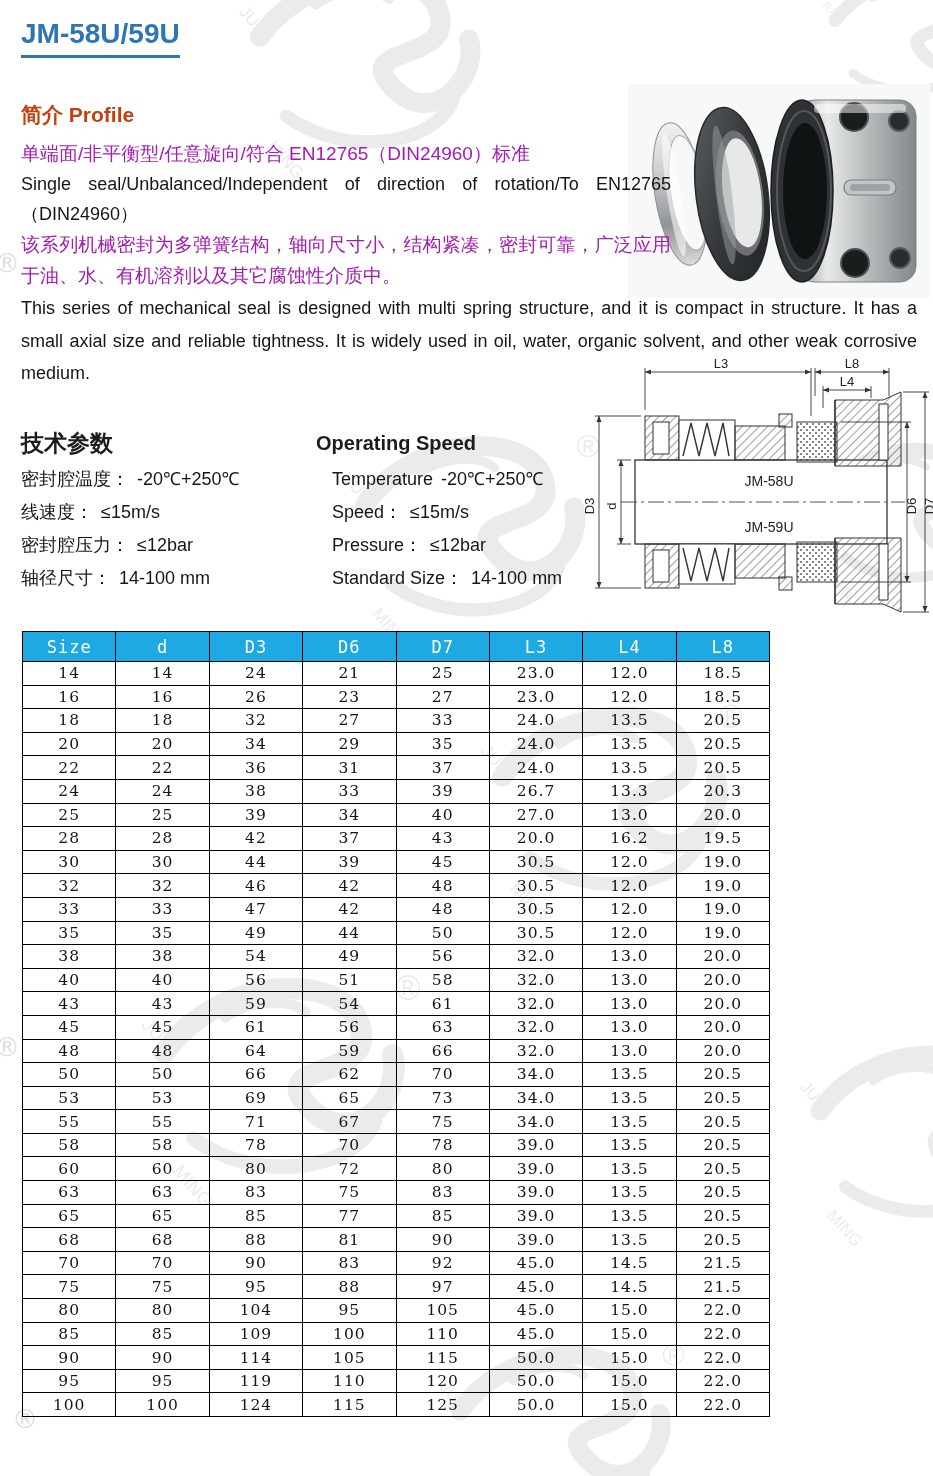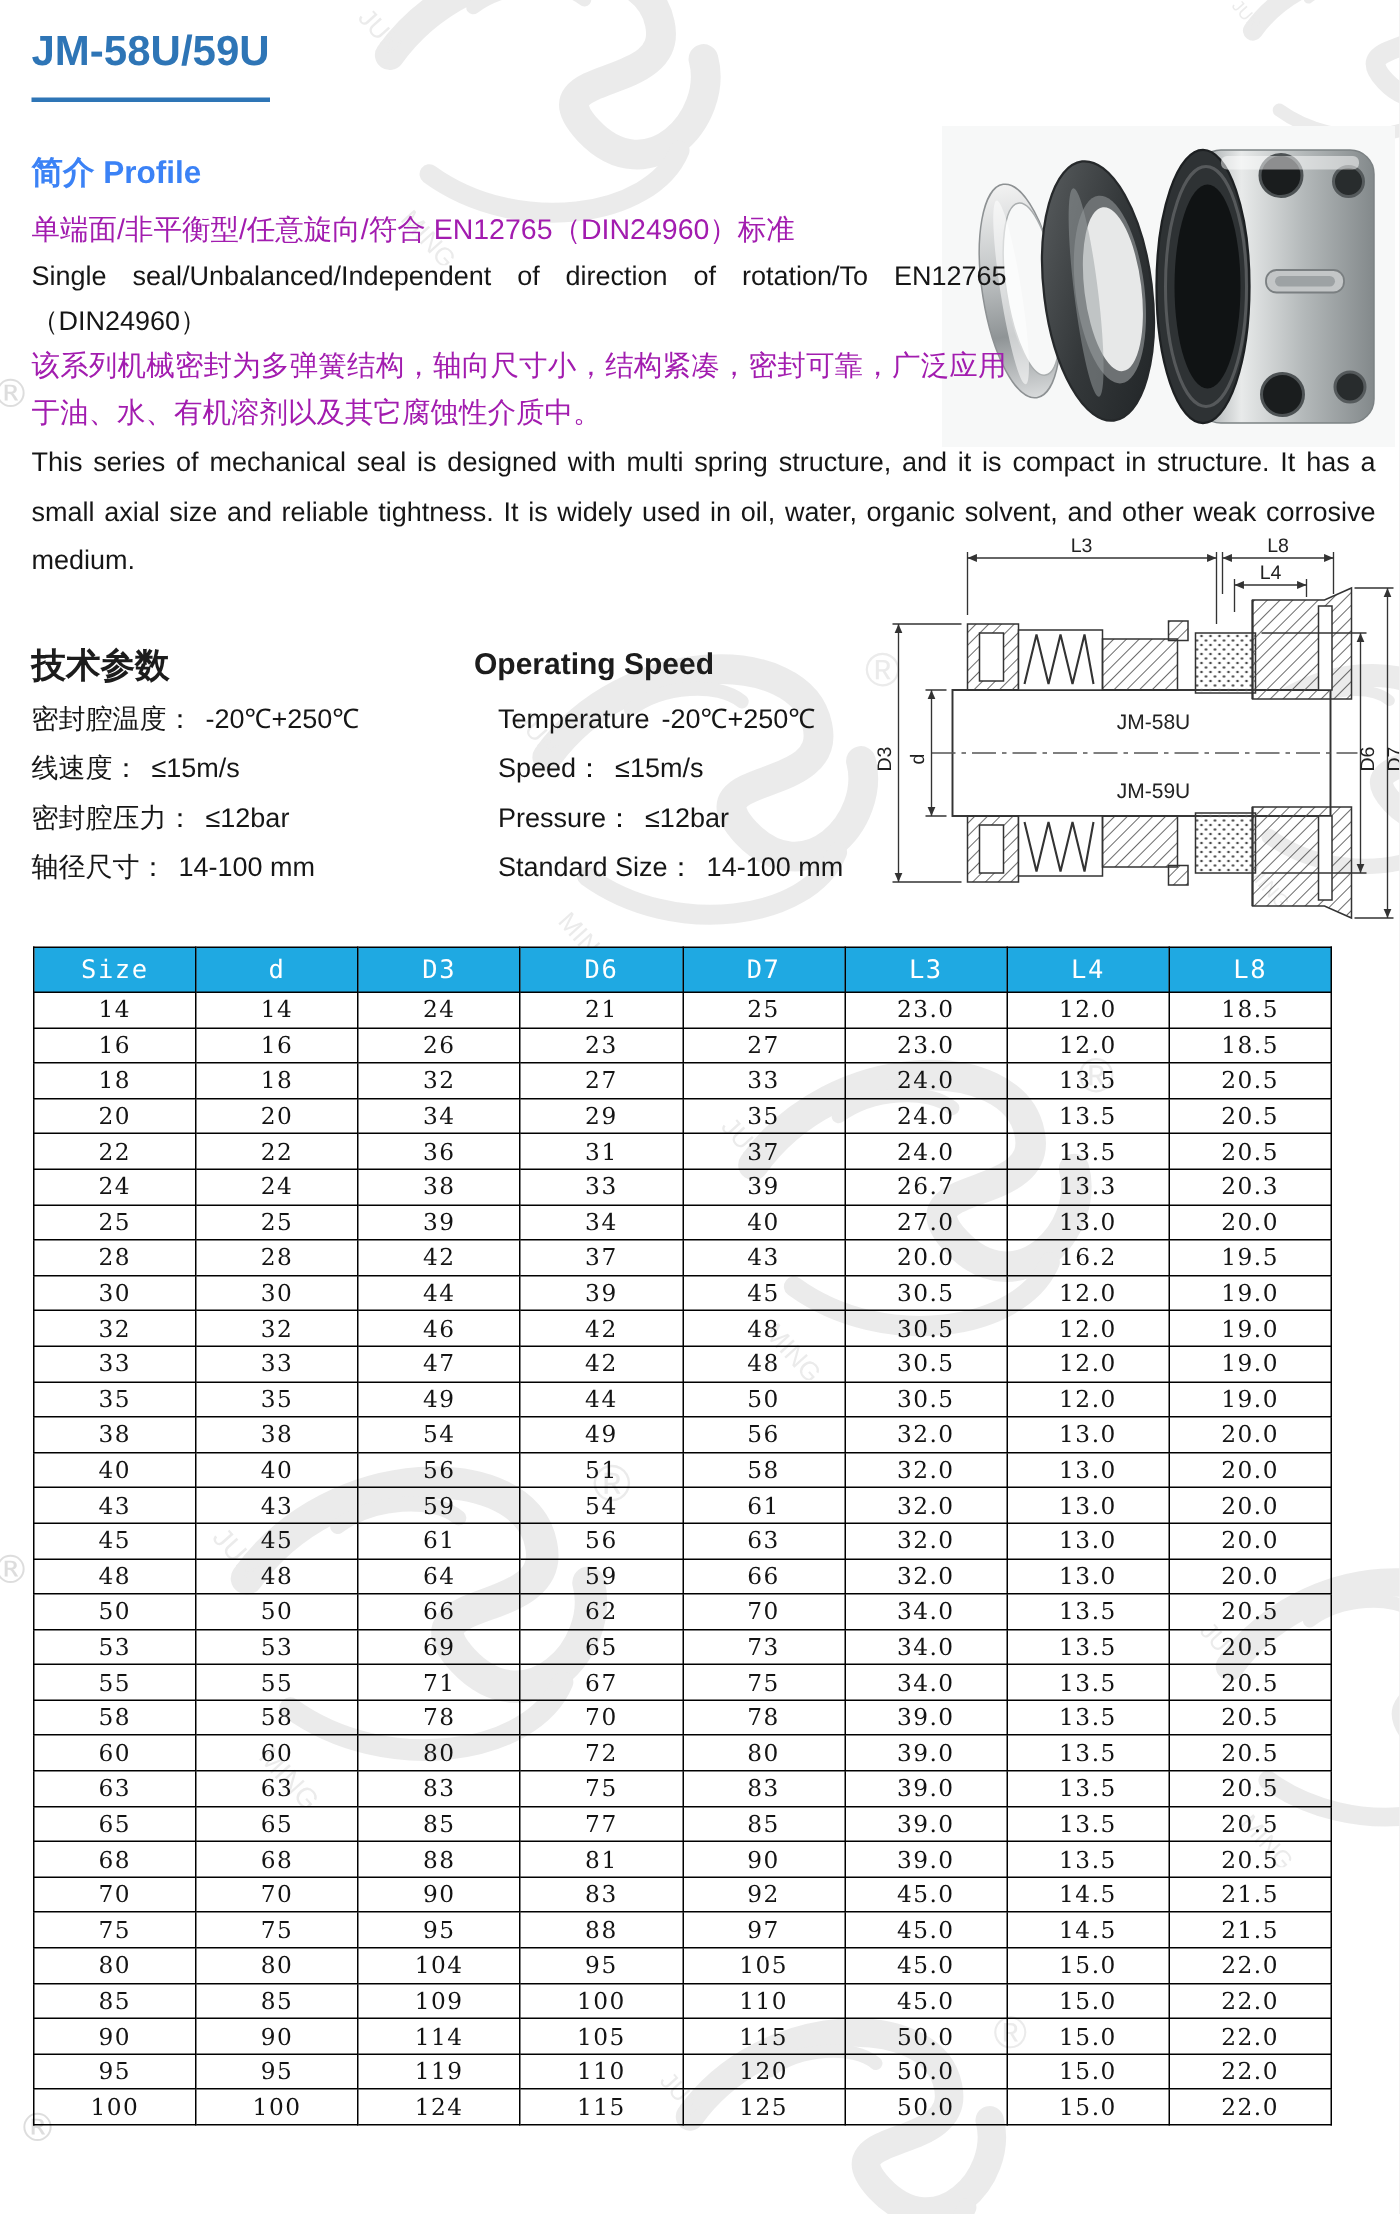--- a/index.html
+++ b/index.html
@@ -10,43 +10,43 @@
     font-family:"Liberation Sans", sans-serif; color:#1c1c1c;
   }
   
   .wm { position:absolute; opacity:.33; pointer-events:none; }
   .wm-reg { position:absolute; color:#c3c3c3; font-size:26px; opacity:.55; pointer-events:none;
             font-family:"DejaVu Sans", sans-serif; }
   
   #title {
     position:absolute; left:21px; top:18px;
     font-size:28px; font-weight:bold; color:#2e75b6;
-    border-bottom:3px solid #2e75b6; padding-bottom:15px; line-height:1.15;
+    border-bottom:3px solid #2e75b6; padding-bottom:5px; line-height:1.15;
     text-decoration:none; display:inline-block;
   }
   
-  #profile-heading { position:absolute; left:21px; top:101px; font-size:21px; font-weight:bold; color:#3b82f6; }
+  #profile-heading { position:absolute; left:21px; top:101px; font-size:21px; font-weight:bold; color:#c2410c; }
   #para-a { position:absolute; left:21px; top:138px; width:650px; text-align:justify; }
   #para-a .cn { font-size:19px; line-height:31px; color:#a21caf; }
   #para-a .en { font-size:18px; line-height:30px; color:#161616; }
   #para-en2 { position:absolute; left:21px; top:292px; width:896px; text-align:justify;
               font-size:18px; line-height:32.5px; color:#161616; }
   
   #tech-cn-heading { position:absolute; left:21px; top:428px; font-size:23px; font-weight:bold; }
   #tech-en-heading { position:absolute; left:316px; top:432px; font-size:20px; font-weight:bold; }
   .spec-col { position:absolute; top:463px; }
   #specs-cn { left:21px; }
   #specs-en { left:332px; }
   .spec-row { display:flex; gap:8px; font-size:18px; line-height:33px; white-space:nowrap; color:#161616; }
   
   #photo { position:absolute; left:628px; top:84px; }
   #diagram { position:absolute; left:583px; top:356px; }
   
   #table-wrap { position:absolute; left:22px; top:631px; }
-  table.size-table { border-collapse:collapse; table-layout:fixed; width:866px;
+  table.size-table { border-collapse:collapse; table-layout:fixed; width:748px;
                      font-family:"DejaVu Serif", serif; }
   table.size-table th {
     background:#1fa9e2; color:#ffffff; font-weight:normal;
     height:30px; font-size:17px; letter-spacing:1px;
     border:1px solid #000; font-family:"DejaVu Sans Mono", monospace;
   }
   table.size-table td {
     height:23.6px; text-align:center; vertical-align:middle;
     font-size:15.5px; letter-spacing:1px; color:#141414;
     border:1px solid #000; padding:0; background:transparent;

